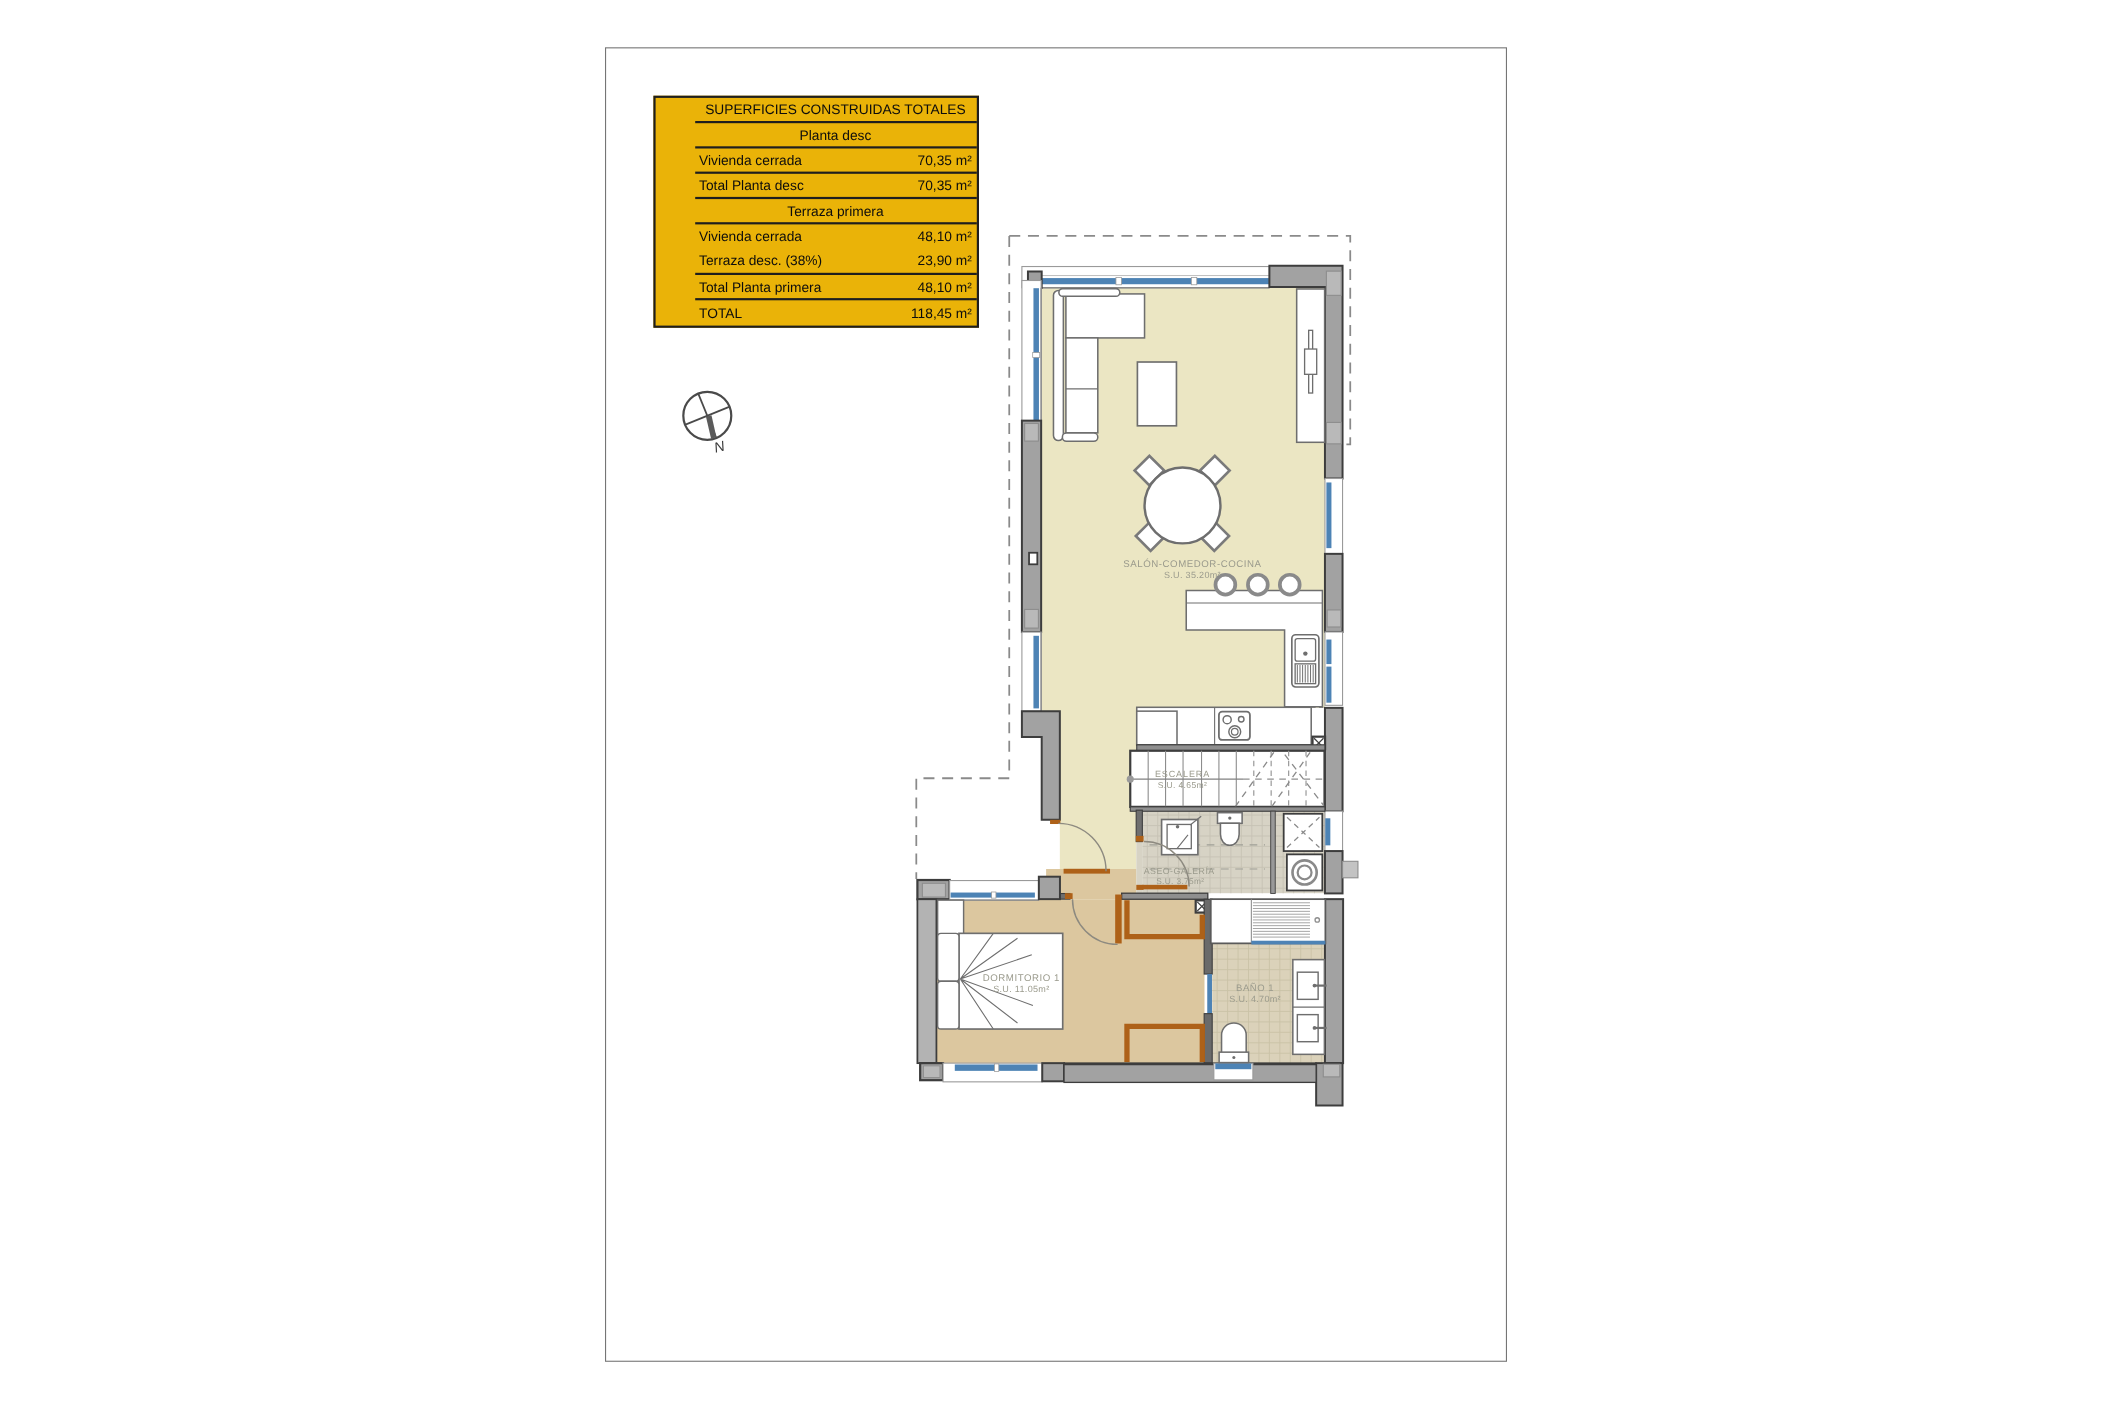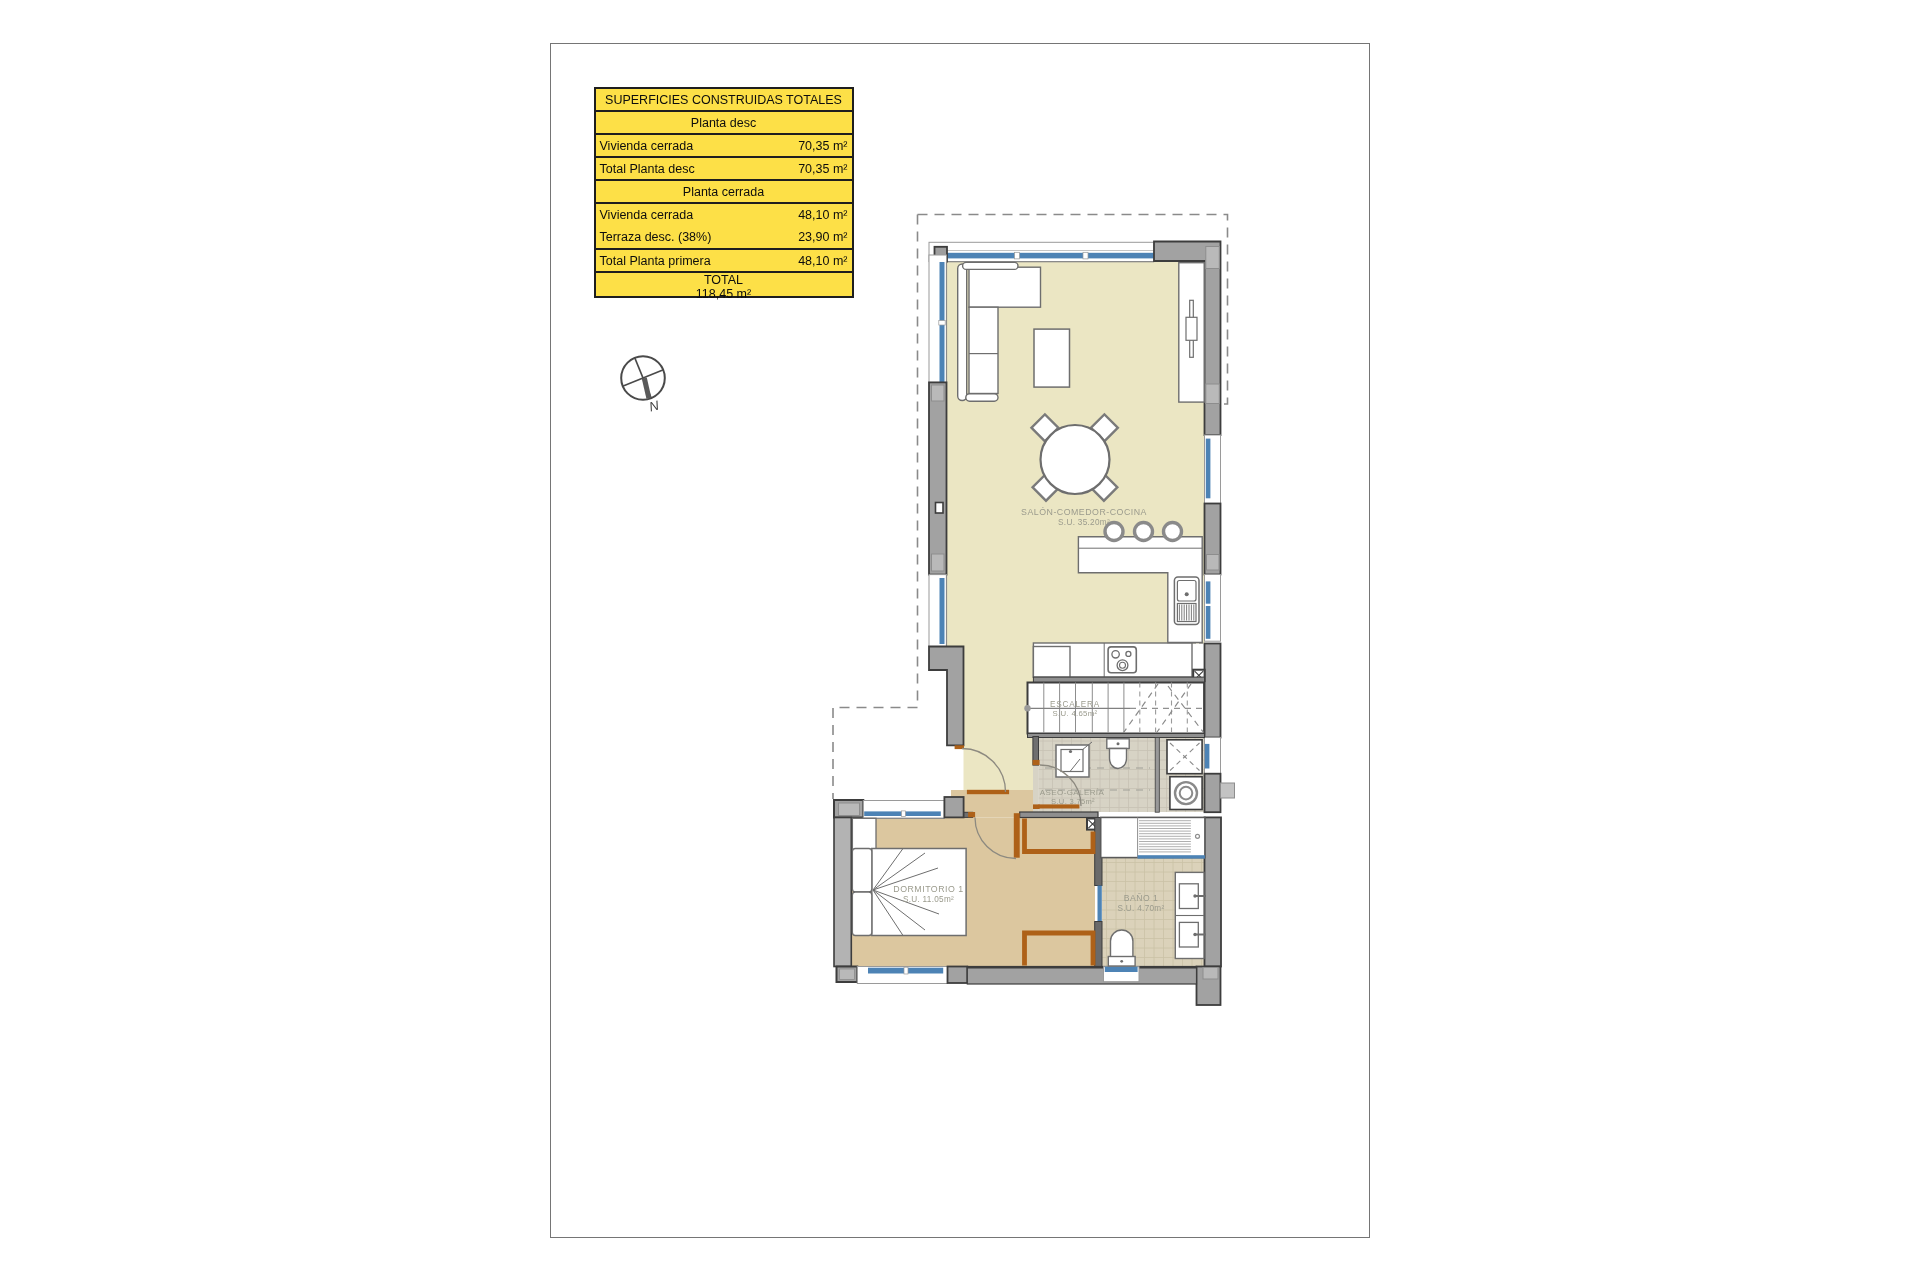--- a/index.html
+++ b/index.html
@@ -1,20 +1,20 @@
 <!DOCTYPE html>
 <html><head>
 <meta charset="utf-8">
 <style>
 html,body{margin:0;padding:0;background:#ffffff;width:1920px;height:1280px;overflow:hidden;font-family:"Liberation Sans",sans-serif;}
 .abs{position:absolute;}
-#tbl{position:absolute;left:593.5px;top:87px;width:256px;border:2px solid #1e1e1e;background:#fde047;color:#0d0d0d;}
+#tbl{position:absolute;left:593.5px;top:87px;width:256px;border:2px solid #1e1e1e;background:#eab308;color:#0d0d0d;padding-left:36px;}
 #tbl .r{box-sizing:border-box;display:flex;justify-content:space-between;align-items:center;padding:0 4px;border-bottom:2px solid #1e1e1e;font-size:12.5px;height:23px;}
 #tbl .r.c{justify-content:center;}
-#tbl .r.last{border-bottom:none;flex-direction:column;}
+#tbl .r.last{border-bottom:none;}
 #tbl .dbl{box-sizing:border-box;border-bottom:2px solid #1e1e1e;height:46px;display:flex;flex-direction:column;justify-content:space-around;}
 #tbl .dbl .sub{display:flex;justify-content:space-between;padding:0 4px;font-size:12.5px;}
 </style>
 </head>
 <body>
 
 <div class="abs" style="left:550px;top:43px;width:818px;height:1193px;border:1px solid #757575;"></div>
 
 <div id="tbl">
 
@@ -25,21 +25,21 @@
   <div class="r">
       <span>Vivienda cerrada</span>
       <span>70,35 m²</span>
     </div>
 
   <div class="r">
       <span>Total Planta desc</span>
       <span>70,35 m²</span>
     </div>
 
-  <div class="r c">Planta cerrada</div>
+  <div class="r c">Terraza primera</div>
 
   <div class="dbl">
     <div class="sub">
         <span>Vivienda cerrada</span>
         <span>48,10 m²</span>
       </div>
     <div class="sub">
         <span>Terraza desc. (38%)</span>
         <span>23,90 m²</span>
       </div>

